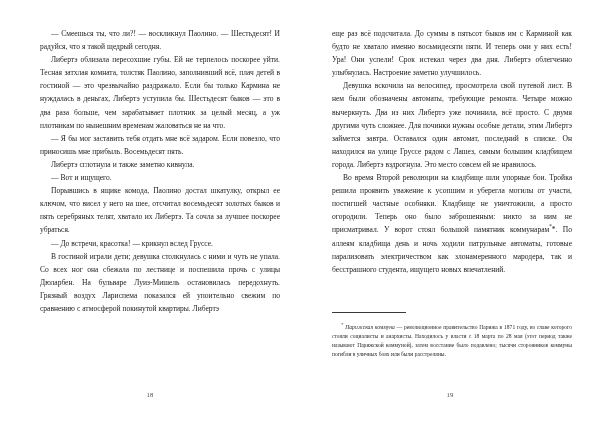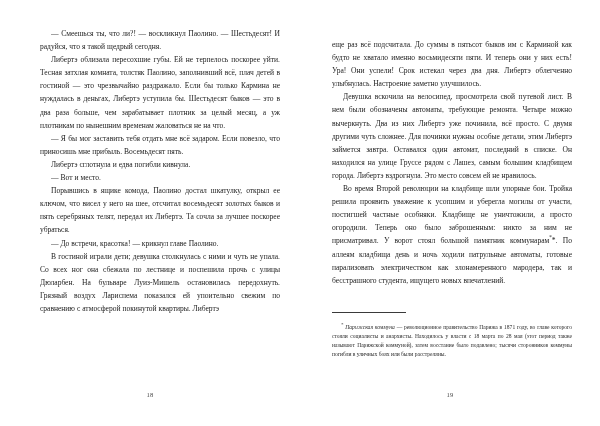--- a/index.html
+++ b/index.html
@@ -28,21 +28,21 @@
     height: 426px;
     background: #ffffff;
   }
   .page-inner {
     position: absolute;
     top: 27px;
     width: 240px;
     height: 350px;
   }
   .page-left .page-inner { left: 40px; }
-  .page-right .page-inner { left: 32px; margin-top: 11px; }
+  .page-right .page-inner { left: 32px; }
 
   .text-block p {
     margin: 0;
     text-align: justify;
     text-justify: inter-word;
     font-size: 7.55px;
     line-height: 13.1px;
     letter-spacing: -0.02px;
     word-spacing: 0.1px;
     -webkit-hyphens: none;
@@ -104,24 +104,24 @@
 <body>
 
 <div class="spread">
 
   <div class="page page-left">
     <div class="page-inner">
       <div class="text-block">
         <p class="indent">— Смеешься ты, что ли?! — воскликнул Паолино. — Шестьдесят! И радуйся, что я такой щедрый сегодня.</p>
         <p class="indent">Либертэ облизала пересохшие губы. Ей не терпелось поскорее уйти. Тесная затхлая комната, толстяк Паолино, заполнивший всё, плач детей в гостиной — это чрезвычайно раздражало. Если бы только Кармина не нуждалась в деньгах, Либертэ уступила бы. Шестьдесят быков — это в два раза больше, чем зарабатывает плотник за целый месяц, а уж плотникам по нынешним временам жаловаться не на что.</p>
         <p class="indent">— Я бы мог заставить тебя отдать мне всё задаром. Если повезло, что приносишь мне прибыль. Восемьдесят пять.</p>
-        <p class="indent">Либертэ сглотнула и едва погибли кивнула.</p>
-        <p class="indent">— Вот и место.</p>
-        <p class="indent">Порывшись в ящике комода, Паолино достал шкатулку, открыл ее ключом, что висел у него на шее, отсчитал восемьдесят золотых быков и пять серебряных телят, передал их Либертэ. Та сочла за лучшее поскорее убраться.</p>
-        <p class="indent">— До встречи, красотка! — крикнул главе Паолино.</p>
+        <p class="indent">Либертэ сглотнула и также заметно кивнула.</p>
+        <p class="indent">— Вот и ищущего.</p>
+        <p class="indent">Порывшись в ящике комода, Паолино достал шкатулку, открыл ее ключом, что висел у него на шее, отсчитал восемьдесят золотых быков и пять серебряных телят, хватало их Либертэ. Та сочла за лучшее поскорее убраться.</p>
+        <p class="indent">— До встречи, красотка! — крикнул вслед Груссе.</p>
         <p class="indent lastline-left">В гостиной играли дети; девушка столкнулась с ними и чуть не упала. Со всех ног она сбежала по лестнице и поспешила прочь с улицы Дюларбен. На бульваре Луиз-Мишель остановилась передохнуть. Грязный воздух Лариспема показался ей упоительно свежим по сравнению с атмосферой покинутой квартиры. Либертэ</p>
       </div>
     </div>
     <div class="folio">18</div>
   </div>
 
   <div class="page page-right">
     <div class="page-inner">
       <div class="text-block">
         <p class="noindent">еще раз всё подсчитала. До суммы в пятьсот быков им с Карминой как будто не хватало именно восьмидесяти пяти. И теперь они у них есть! Ура! Они успели! Срок истекал через два дня. Либертэ облегченно улыбнулась. Настроение заметно улучшилось.</p>

